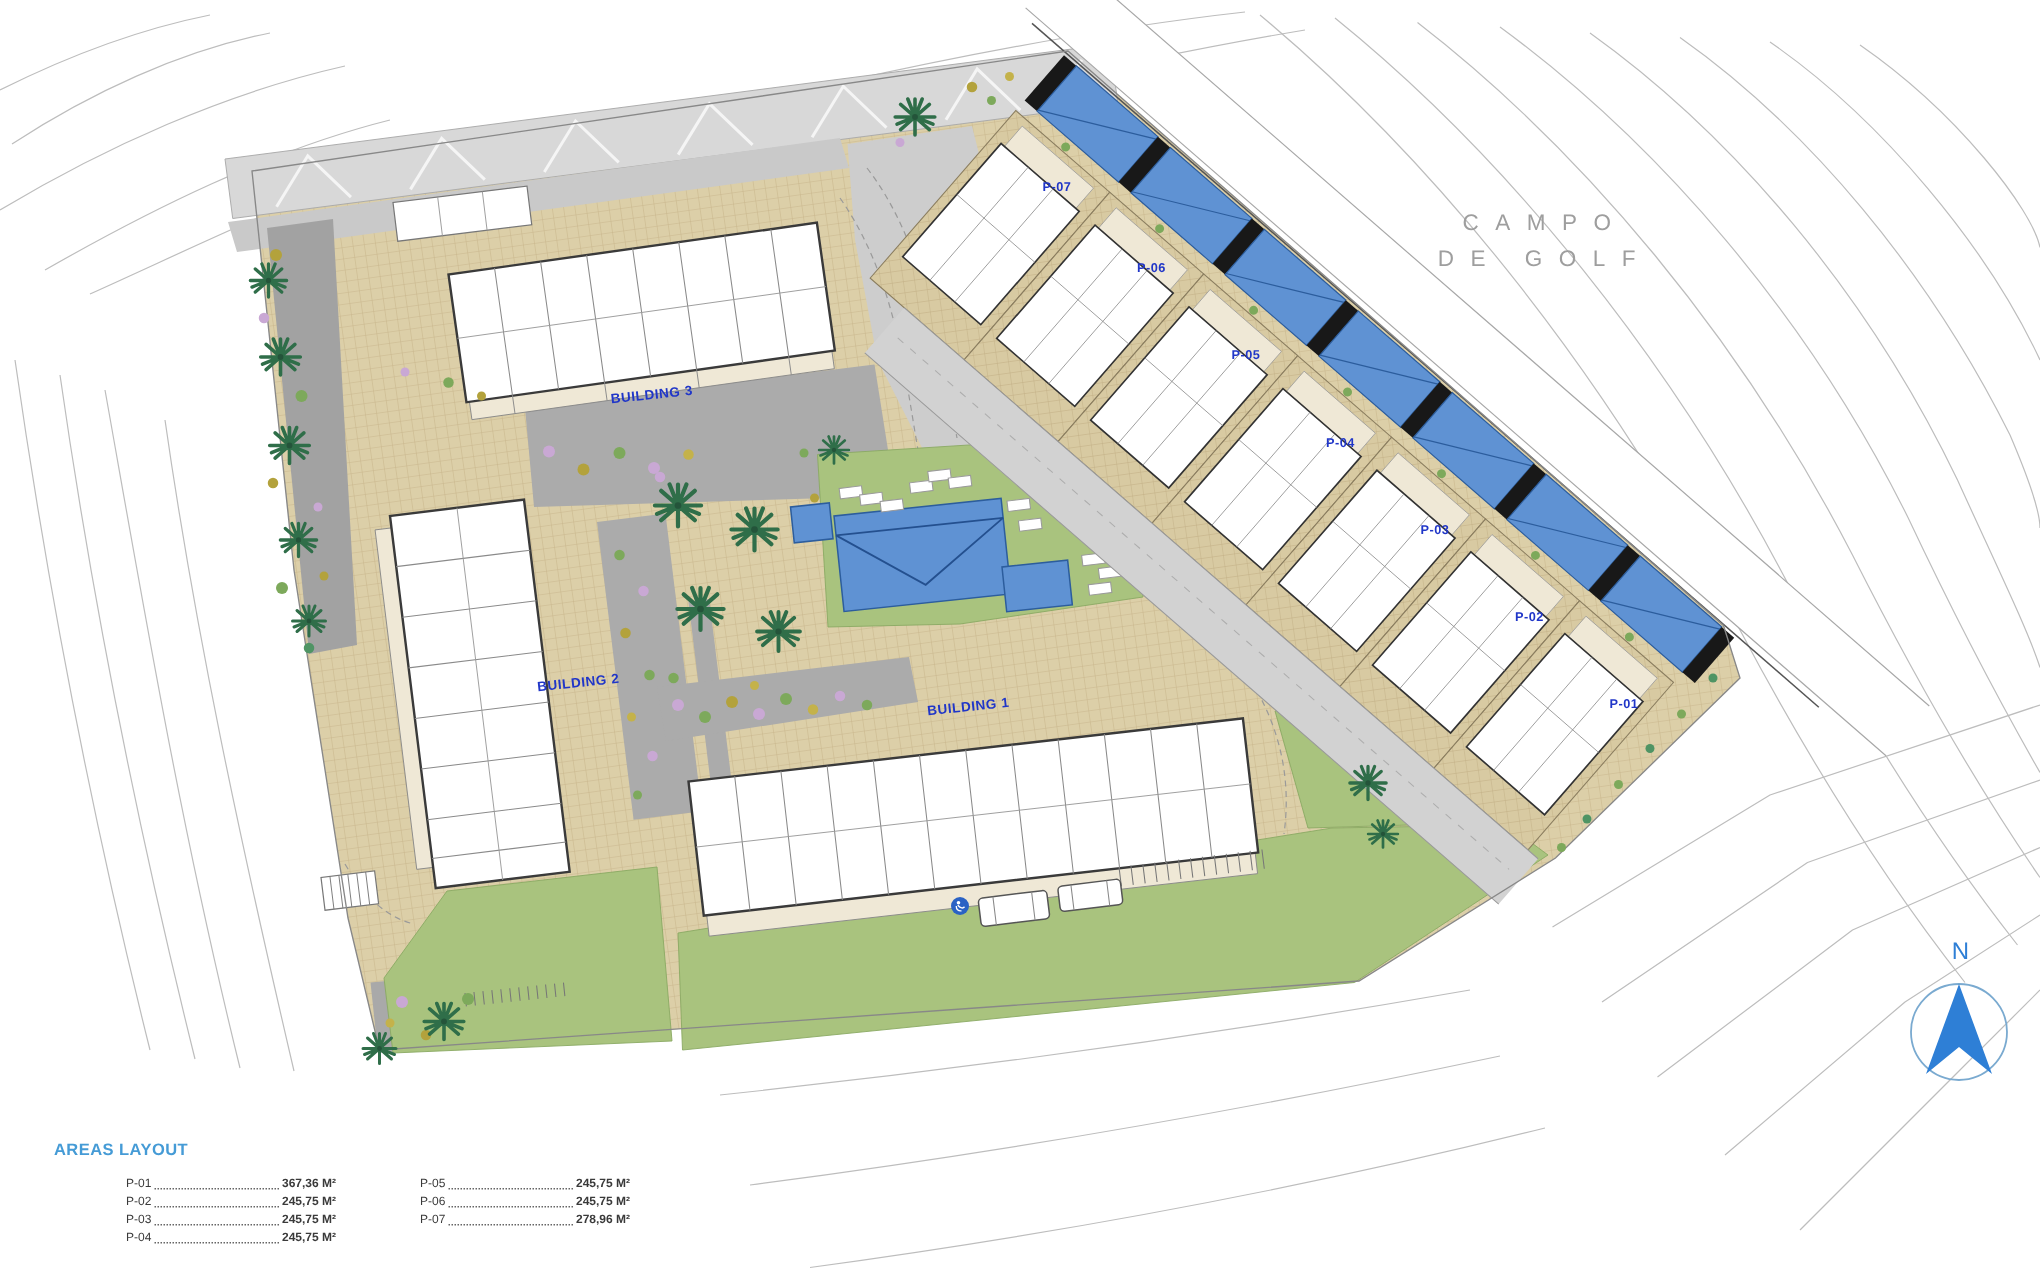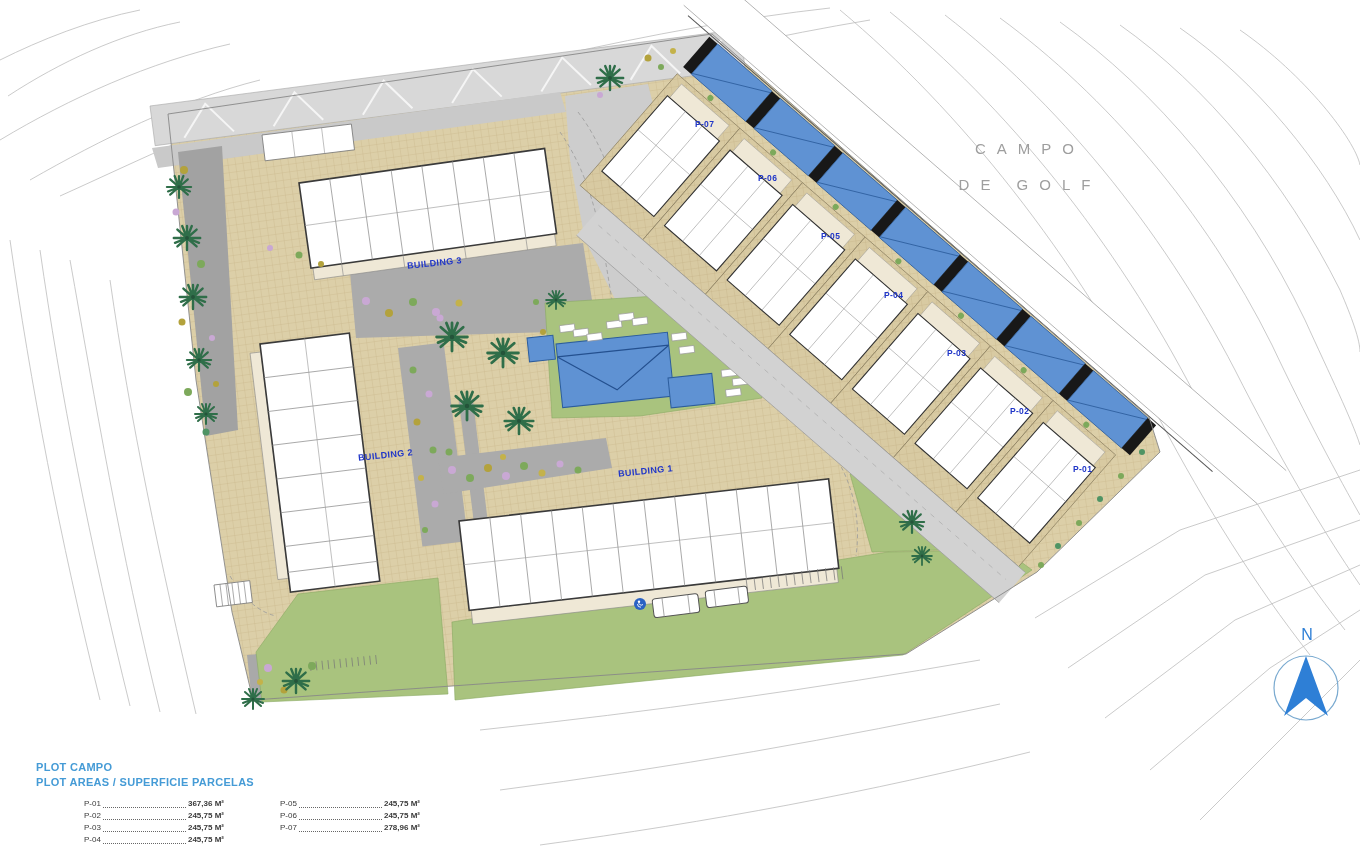--- a/index.html
+++ b/index.html
@@ -299,27 +299,26 @@
 
 <span class="plabel" style="left:695px;top:119px;">P-07</span>
 <span class="plabel" style="left:758px;top:173px;">P-06</span>
 <span class="plabel" style="left:821px;top:231px;">P-05</span>
 <span class="plabel" style="left:884px;top:290px;">P-04</span>
 <span class="plabel" style="left:947px;top:348px;">P-03</span>
 <span class="plabel" style="left:1010px;top:406px;">P-02</span>
 <span class="plabel" style="left:1073px;top:464px;">P-01</span>
 
 <span class="golf-line" style="top:140px;text-align:center;">CAMPO</span>
-<span class="golf-line" style="top:176px;">DE GOLF</span>
+<span class="golf-line" style="top:164px;">DE GOLF</span>
 
 <span class="north-n">N</span>
 
 <div class="legend">
-  <div class="lg-title">PLOT CAMPO</div>
-  <div class="lg-title">PLOT AREAS / SUPERFICIE PARCELAS</div>
+  <div class="lg-title">AREAS LAYOUT</div>
   <div class="lg-cols">
     <div class="lg-col">
       <div class="lg-row">
         <span class="lg-plot">P-01</span>
         <span class="lg-dots"></span>
         <span class="lg-area">367,36 M²</span>
       </div>
       <div class="lg-row">
         <span class="lg-plot">P-02</span>
         <span class="lg-dots"></span>

